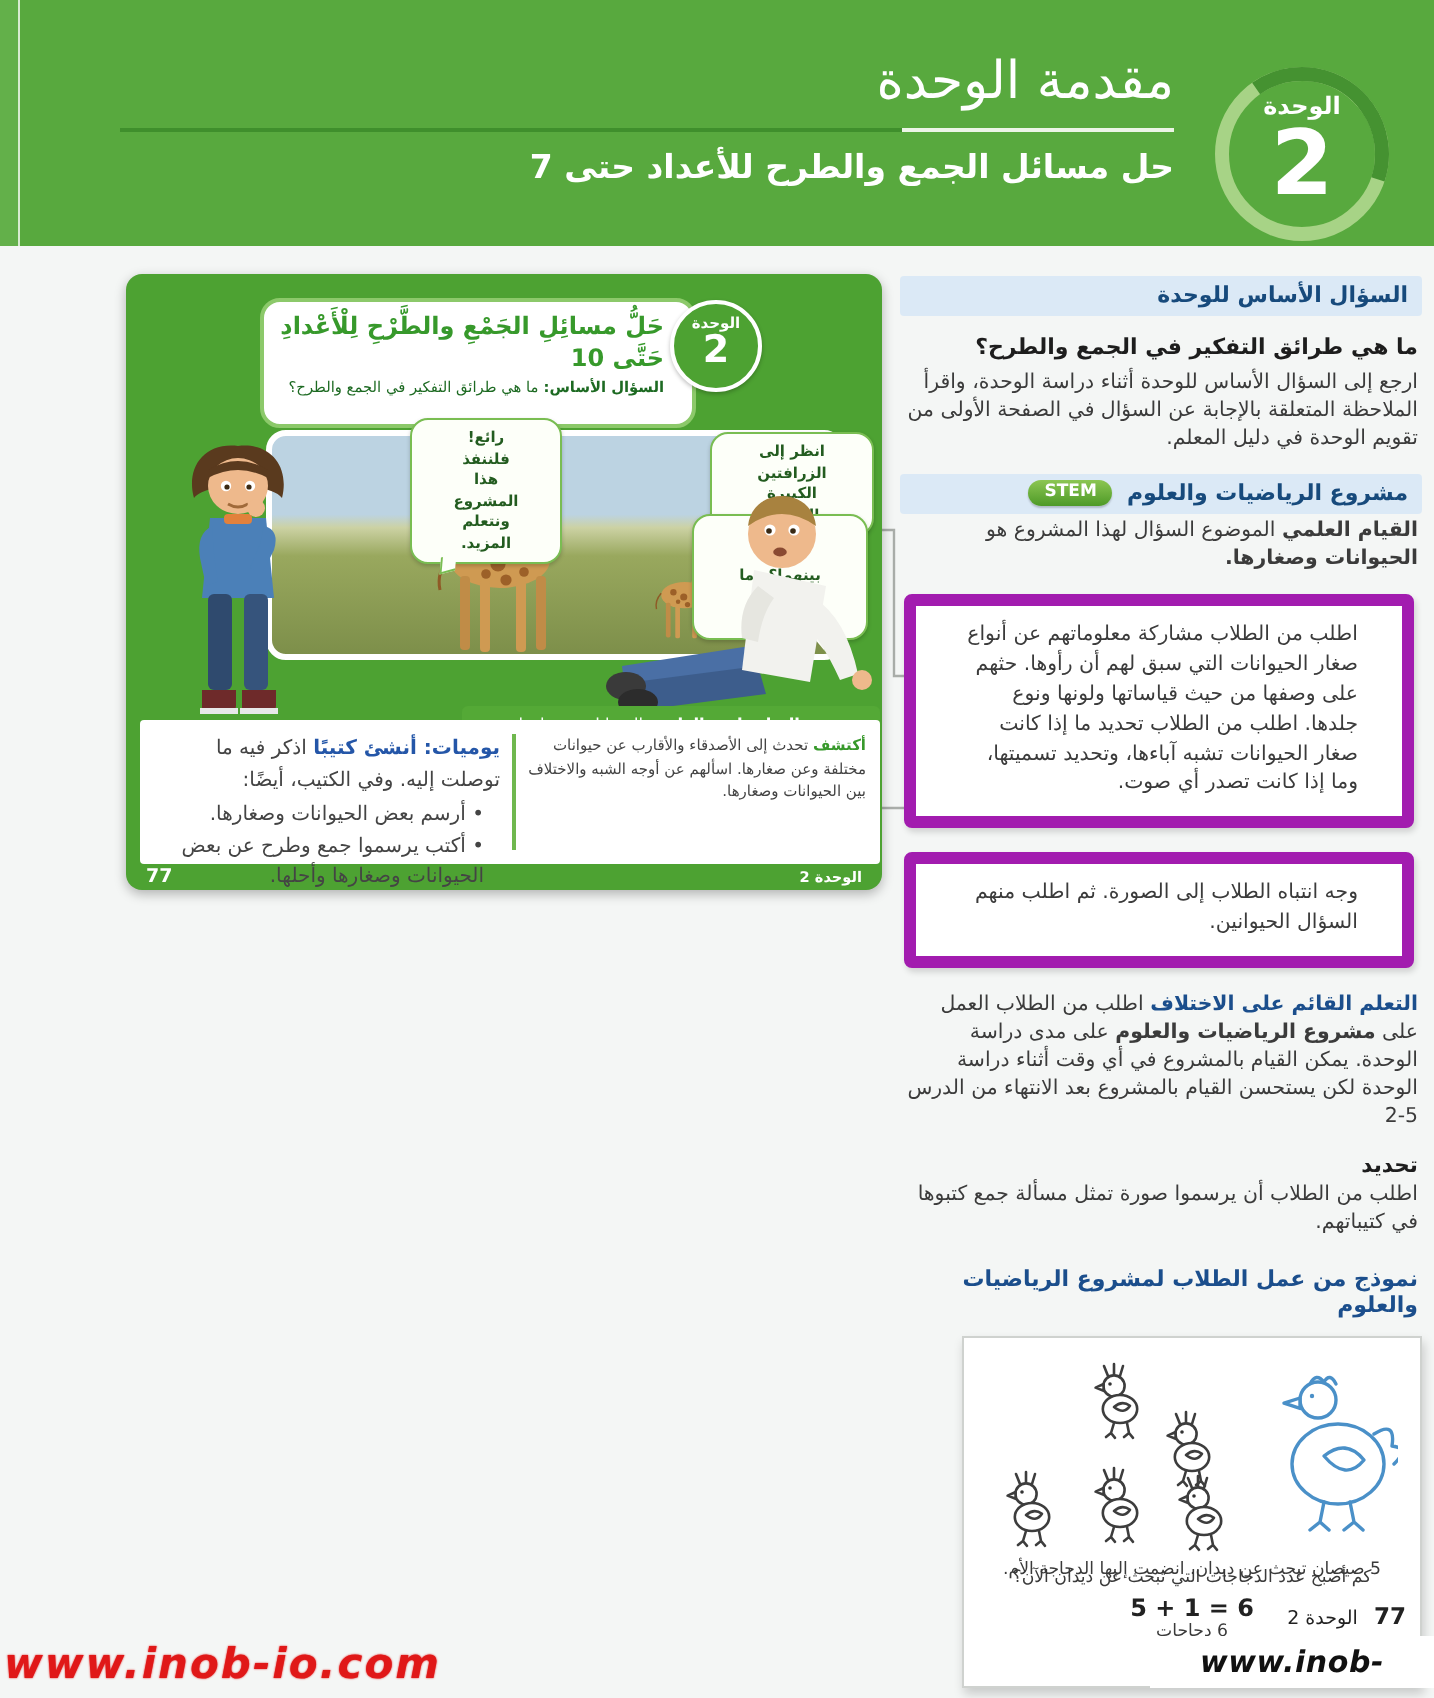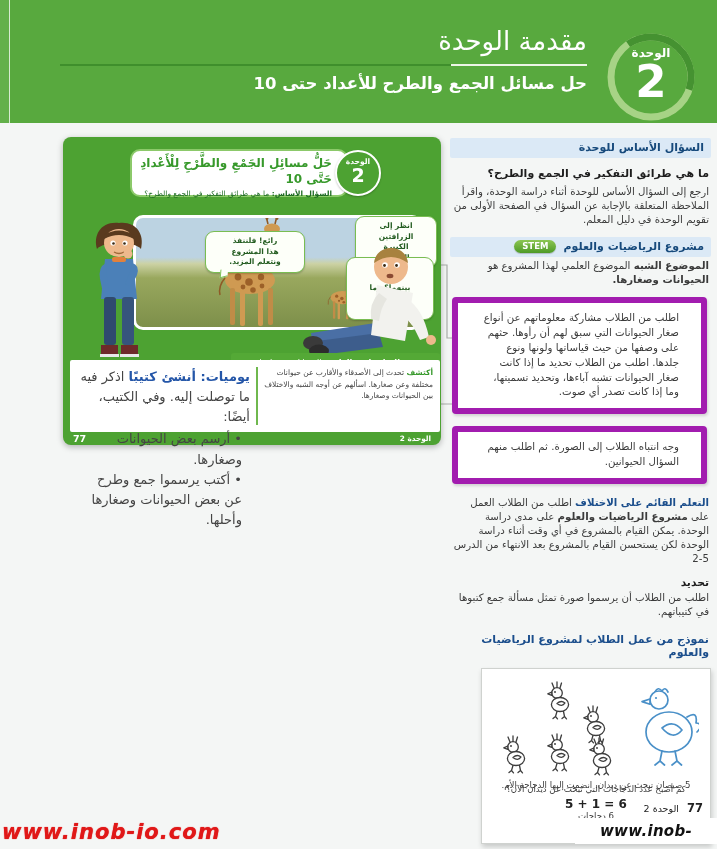--- a/index.html
+++ b/index.html
@@ -16,43 +16,43 @@
   .banner-line-dark{position:absolute;top:64px;left:60px;width:398px;height:2px;background:#3f8f2c;}
   .banner-line-light{position:absolute;top:64px;right:130px;width:136px;height:2px;background:#ecf5e6;}
   .banner-sub{position:absolute;top:74px;right:130px;color:#fff;font-weight:bold;font-size:16.5px;}
   .badge{position:absolute;top:30px;left:604px;width:94px;height:94px;}
   .badge svg{position:absolute;left:0;top:0;}
   .badge-label{position:absolute;top:16px;left:0;right:0;text-align:center;color:#fff;font-size:12px;font-weight:bold;}
   .badge-num{position:absolute;top:29px;left:0;right:0;text-align:center;color:#fff;font-size:45px;font-weight:bold;line-height:1;}
 
   
   .bp{position:absolute;left:63px;top:137px;width:378px;height:308px;background:#4da232;border-radius:8px;box-shadow:0 2px 6px rgba(0,0,0,.28);direction:rtl;}
-  .bp-titlebox{position:absolute;left:67px;top:12px;width:218px;height:48px;background:#fff;border:2px solid #8cc96a;border-radius:10px;box-sizing:border-box;padding:5px 14px 0 8px;text-align:right;}
+  .bp-titlebox{position:absolute;left:67px;top:12px;width:218px;height:65px;background:#fff;border:2px solid #8cc96a;border-radius:10px;box-sizing:border-box;padding:5px 14px 0 8px;text-align:right;}
   .bp-title{color:#37992b;font-weight:bold;font-size:12px;line-height:1.3;}
   .bp-eq{color:#1d6a22;font-size:7.4px;margin-top:2px;font-weight:bold;}
   .bp-eq .eq-t{font-weight:normal;}
   .bp-circle{position:absolute;left:272px;top:13px;width:46px;height:46px;border-radius:50%;background:#4da232;border:2.5px solid #fff;box-sizing:border-box;text-align:center;color:#fff;box-shadow:0 1px 2px rgba(0,0,0,.25);}
   .bp-circle .l{display:block;font-size:7.5px;font-weight:bold;margin-top:5px;}
   .bp-circle .n{display:block;font-size:19px;font-weight:bold;line-height:.95;}
   .bp-photo{position:absolute;left:70px;top:78px;width:289px;height:115px;border-radius:10px;border:3px solid #fff;box-sizing:border-box;overflow:hidden;
     background:linear-gradient(#bcd3e2 0%,#bcd3e2 36%,#ccd2a4 42%,#99a85e 55%,#7d8f4a 100%);}
   .bubble{position:absolute;background:#fdfff9;border:1.5px solid #79bd52;border-radius:9px;color:#235c20;font-weight:bold;font-size:7.5px;line-height:1.4;text-align:center;padding:4px 20px;box-sizing:border-box;box-shadow:0 1px 2px rgba(0,0,0,.2);}
   .bubble:after{content:"";position:absolute;width:7px;height:7px;background:#fdfff9;border-left:1.5px solid #79bd52;border-bottom:1.5px solid #79bd52;}
-  .bubble-wow{left:142px;top:94px;width:100px;}
+  .bubble-wow{left:142px;top:72px;width:76px;}
   .bubble-wow:after{left:14px;bottom:-5px;transform:rotate(-15deg) skewX(-20deg);}
   .bubble-look{left:292px;top:79px;width:82px;}
   .bubble-look:after{left:20px;bottom:-5px;transform:rotate(-15deg);}
   .bubble-compare{left:283px;top:120px;width:88px;}
   .bubble-compare:after{right:16px;bottom:-5px;transform:rotate(230deg);}
   .boy-left{position:absolute;left:20px;top:82px;}
   .boy-right{position:absolute;left:240px;top:100px;}
   .bp-bar{position:absolute;left:168px;top:216px;width:209px;height:19px;background:#54a936;color:#fff;font-size:8.2px;line-height:19px;text-align:right;padding:0 8px;box-sizing:border-box;border-radius:3px 3px 0 0;box-shadow:0 -1px 0 rgba(255,255,255,.4) inset;}
   .bp-box{position:absolute;left:7px;top:223px;width:370px;height:72px;background:#fff;border-radius:2px;}
   .bp-col-r{position:absolute;right:7px;top:7px;width:172px;font-size:7.5px;color:#444;line-height:1.55;text-align:right;margin-left:36px;}
-  .bp-col-l{position:absolute;left:8px;top:7px;width:172px;font-size:13px;color:#444;line-height:1.55;text-align:right;}
+  .bp-col-l{position:absolute;left:8px;top:7px;width:172px;font-size:10px;color:#444;line-height:1.55;text-align:right;}
   .bp-div{position:absolute;left:186px;top:7px;width:1.5px;height:58px;background:#6fb84e;}
   .g-label{color:#37992b;font-weight:bold;}
   .b-label{color:#2456a8;font-weight:bold;}
   ul.bp-bullets{margin:2px 8px 0 0;padding:0;list-style:none;}
   ul.bp-bullets li:before{content:"•  ";}
   .bp-pg{position:absolute;left:10px;bottom:1px;color:#fff;font-weight:bold;font-size:9.5px;}
   .bp-unit{position:absolute;right:10px;bottom:2px;color:#fff;font-size:7.3px;font-weight:bold;}
 
   
   .connectors{position:absolute;left:0;top:0;pointer-events:none;}
@@ -80,21 +80,21 @@
   .wm-left{position:absolute;left:2px;top:820px;color:#e01818;font-weight:bold;font-style:italic;font-size:21px;direction:ltr;letter-spacing:1px;text-shadow:0 0 1px #e01818;}
 </style>
 </head>
 <body>
 
 <header class="banner">
   <div class="banner-edge"></div>
   <div class="banner-title">مقدمة الوحدة</div>
   <div class="banner-line-dark"></div>
   <div class="banner-line-light"></div>
-  <div class="banner-sub">حل مسائل الجمع والطرح للأعداد حتى 10</div>
+  <div class="banner-sub">حل مسائل الجمع والطرح للأعداد حتى 7</div>
   <div class="badge">
     <svg width="94" height="94" viewBox="0 0 94 94">
       <circle cx="47" cy="47" r="40" fill="#58a93e" stroke="#a7d386" stroke-width="7"></circle>
       <circle cx="47" cy="47" r="40" fill="none" stroke="#459231" stroke-width="7" stroke-dasharray="100 152" transform="rotate(-125 47 47)"></circle>
     </svg>
     <div class="badge-label">الوحدة</div>
     <div class="badge-num">2</div>
   </div>
 </header>
 
@@ -222,22 +222,22 @@
 <aside class="sidebar">
   <div class="sec-h">السؤال الأساس للوحدة</div>
   <div class="q">ما هي طرائق التفكير في الجمع والطرح؟</div>
   <p class="para">ارجع إلى السؤال الأساس للوحدة أثناء دراسة الوحدة، واقرأ الملاحظة المتعلقة بالإجابة عن السؤال في الصفحة الأولى من تقويم الوحدة في دليل المعلم.</p>
 
   <div class="sec-h">
     <span>مشروع الرياضيات والعلوم</span>
     <span class="stem">STEM</span>
   </div>
   <p class="para">
-    <b>الموضوع الشبه</b>
-    <span>الموضوع العلمي لهذا المشروع هو</span>
+    <b>القيام العلمي</b>
+    <span>الموضوع السؤال لهذا المشروع هو</span>
     <b>الحيوانات وصغارها.</b>
   </p>
 
   <div class="note">اطلب من الطلاب مشاركة معلوماتهم عن أنواع صغار الحيوانات التي سبق لهم أن رأوها. حثهم على وصفها من حيث قياساتها ولونها ونوع جلدها. اطلب من الطلاب تحديد ما إذا كانت صغار الحيوانات تشبه آباءها، وتحديد تسميتها، وما إذا كانت تصدر أي صوت.</div>
   <div class="note">وجه انتباه الطلاب إلى الصورة. ثم اطلب منهم السؤال الحيوانين.</div>
 
   <p class="para">
     <span class="blue-b">التعلم القائم على الاختلاف</span>
     <span>اطلب من الطلاب العمل على</span>
     <b>مشروع الرياضيات والعلوم</b>

